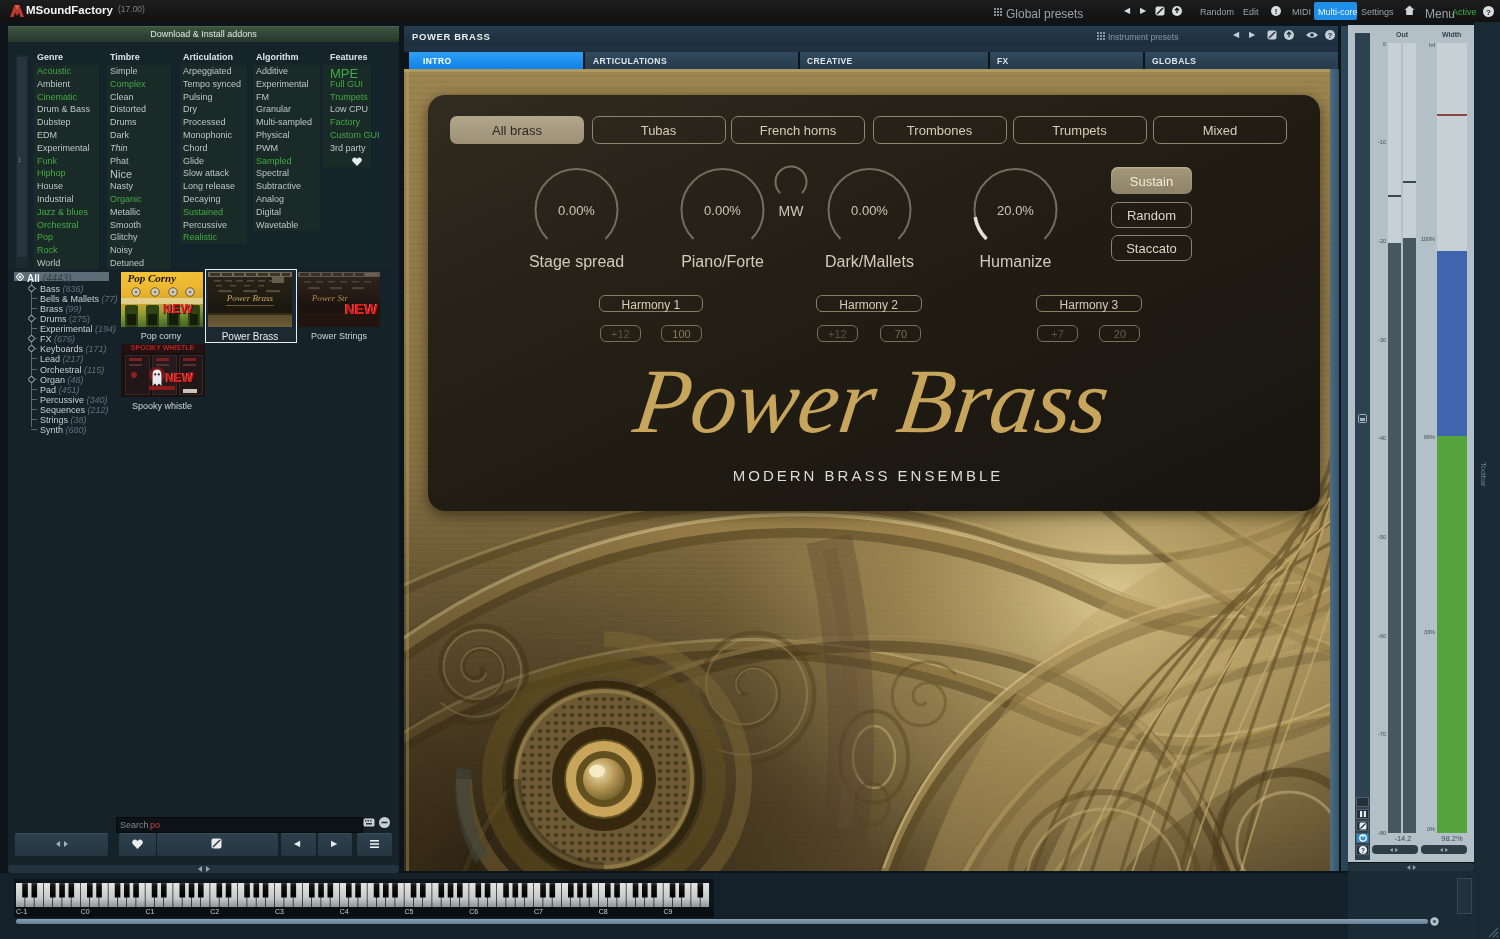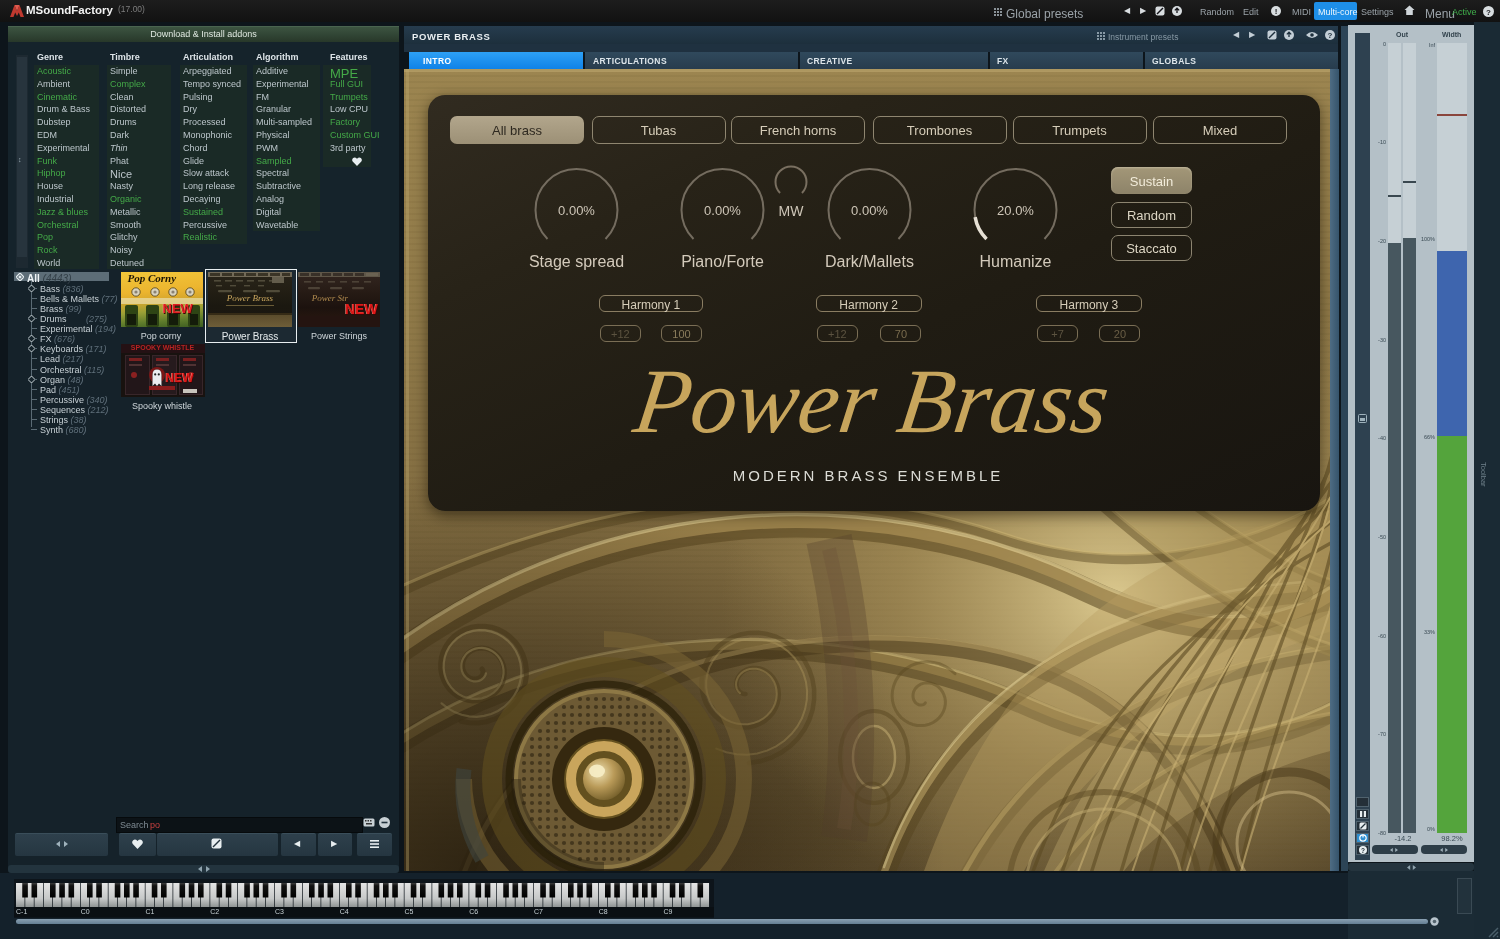--- a/index.html
+++ b/index.html
@@ -156,21 +156,21 @@
   </svg>
 <div class="tx" style="left:40px;top:283.5px;font-size:9px;color:#c6cfd4;">Bass <span style="font-style:italic;color:#5f6f7a;">(836)</span></div>
 <div class="abs" style="left:31px;top:297.6px;width:6px;height:1px;background:#5a6a74;"></div>
 <div class="tx" style="left:40px;top:293.6px;font-size:9px;color:#c6cfd4;">Bells &amp; Mallets <span style="font-style:italic;color:#5f6f7a;">(77)</span></div>
 <div class="abs" style="left:31px;top:307.7px;width:6px;height:1px;background:#5a6a74;"></div>
 <div class="tx" style="left:40px;top:303.7px;font-size:9px;color:#c6cfd4;">Brass <span style="font-style:italic;color:#5f6f7a;">(99)</span></div>
 <div class="abs" style="left:31px;top:317.9px;width:6px;height:1px;background:#5a6a74;"></div>
 <svg class="abs" style="left:28px;top:314.9px" width="7" height="7">
     <path d="M3.5 0 L7 3.5 L3.5 7 L0 3.5 Z" fill="#16242c" stroke="#c8d2d6" stroke-width="1"></path>
   </svg>
-<div class="tx" style="left:40px;top:313.9px;font-size:9px;color:#c6cfd4;">Drums <span style="font-style:italic;color:#5f6f7a;margin-left:17px;">(275)</span></div>
+<div class="tx" style="left:40px;top:313.9px;font-size:9px;color:#c6cfd4;">Drums <span style="color:#5f6f7a;">(275)</span></div>
 <div class="abs" style="left:31px;top:328.0px;width:6px;height:1px;background:#5a6a74;"></div>
 <div class="tx" style="left:40px;top:324.0px;font-size:9px;color:#c6cfd4;">Experimental <span style="font-style:italic;color:#5f6f7a;">(194)</span></div>
 <div class="abs" style="left:31px;top:338.1px;width:6px;height:1px;background:#5a6a74;"></div>
 <svg class="abs" style="left:28px;top:335.1px" width="7" height="7">
     <path d="M3.5 0 L7 3.5 L3.5 7 L0 3.5 Z" fill="#16242c" stroke="#c8d2d6" stroke-width="1"></path>
   </svg>
 <div class="tx" style="left:40px;top:334.1px;font-size:9px;color:#c6cfd4;">FX <span style="font-style:italic;color:#5f6f7a;">(676)</span></div>
 <div class="abs" style="left:31px;top:348.2px;width:6px;height:1px;background:#5a6a74;"></div>
 <svg class="abs" style="left:28px;top:345.2px" width="7" height="7">
     <path d="M3.5 0 L7 3.5 L3.5 7 L0 3.5 Z" fill="#16242c" stroke="#c8d2d6" stroke-width="1"></path>

